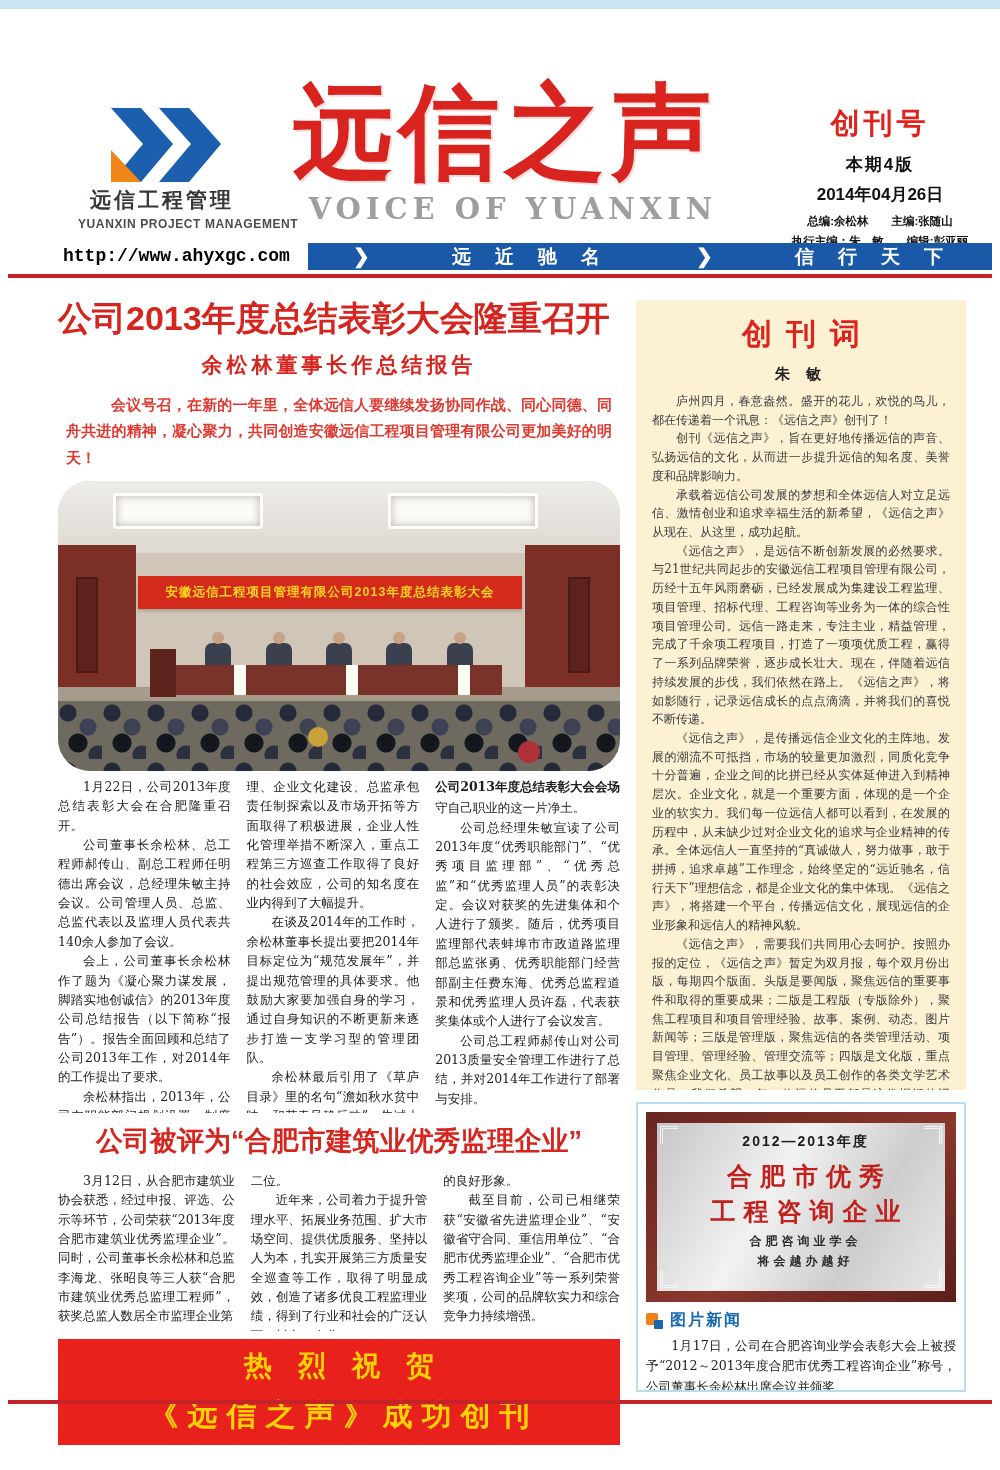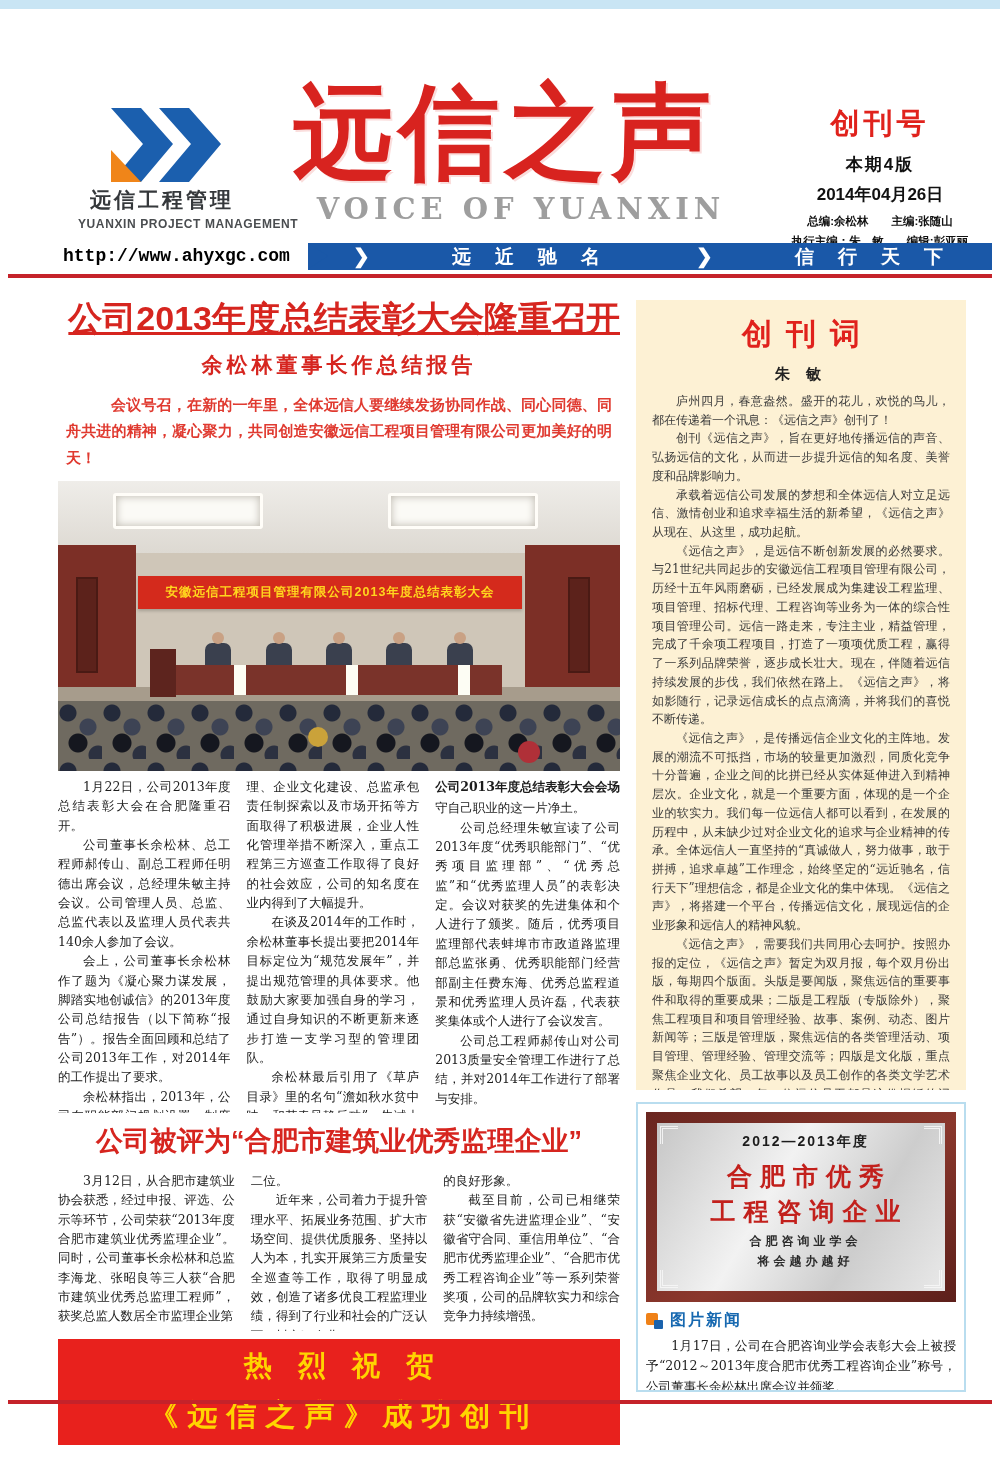--- a/index.html
+++ b/index.html
@@ -13,21 +13,21 @@
   
   .logo-block { position:absolute; left:78px; top:100px; width:168px; text-align:center; }
   .logo-mark { display:block; margin:0 auto; }
   .logo-name { font-size:21px; font-weight:bold; color:#35383b; letter-spacing:3px; margin-top:2px; white-space:nowrap; }
   .logo-en { font-size:12px; color:#4a4d50; letter-spacing:0.6px; margin-top:3px; white-space:nowrap; font-weight:bold; }
 
   .paper-title { position:absolute; left:238px; top:80px; width:534px; text-align:center;
     font-family:"DejaVu Serif", serif; font-weight:900; color:#d8231f;
     font-size:100px; line-height:1.05; letter-spacing:6px; white-space:nowrap;
     text-shadow:2px 2px 0 #e8564f33; transform:scaleY(1.04); }
-  .paper-title-en { position:absolute; left:254px; top:192px; width:534px; text-align:center;
+  .paper-title-en { position:absolute; left:246px; top:192px; width:534px; text-align:center;
     font-family:"DejaVu Serif", serif; font-weight:bold; color:#9e9e9e;
     font-size:29px; letter-spacing:5px; white-space:nowrap; }
 
   .issue-block { position:absolute; left:780px; top:104px; width:200px; text-align:center; }
   .issue-label { font-size:29px; font-weight:900; color:#e0221c; letter-spacing:4px; }
   .issue-pages { font-size:17px; font-weight:bold; color:#111; margin-top:9px; letter-spacing:2px; }
   .issue-date { font-size:17px; font-weight:bold; color:#111; margin-top:7px; }
   .issue-editors { font-size:11.5px; font-weight:bold; color:#111; margin-top:8px; white-space:nowrap; }
   .issue-editors2 { font-size:11.5px; font-weight:bold; color:#111; margin-top:5px; white-space:nowrap; }
 
@@ -43,26 +43,26 @@
     border-top:13.5px solid transparent; border-bottom:13.5px solid transparent; border-left:20px solid #1a58a8; }
   .nav-slogans { position:absolute; left:345px; right:25px; top:0; bottom:0;
     display:flex; align-items:center; justify-content:space-between; }
   .nav-chev { color:#ffffff; font-size:20px; font-weight:bold; line-height:27px; }
   .nav-slogan { color:#ffffff; font-size:19px; font-weight:bold; letter-spacing:24px; white-space:nowrap; text-indent:10px; }
   .red-rule-top { position:absolute; top:274px; left:8px; right:8px; height:4px; background:#c5222a; }
   .red-rule-bottom { position:absolute; top:1400px; left:8px; right:8px; height:4px; background:#c5222a; }
 
   
   .col-left { position:absolute; left:58px; top:296px; width:562px; }
-  .a1-headline { font-size:34px; font-weight:900; color:#d6251f; text-align:right; white-space:nowrap;text-decoration:underline; }
+  .a1-headline { font-size:34px; font-weight:900; color:#d6251f; text-align:left; white-space:nowrap; }
   .a1-subhead { font-size:21px; font-weight:bold; color:#d6251f; text-align:center; margin-top:9px; letter-spacing:4px; }
   .a1-lead { margin-top:13px; padding:0 8px; font-size:15px; line-height:1.75; color:#e03a30;
     font-weight:600; text-indent:3em; text-align:justify; }
 
-  .photo { position:relative; margin-top:10px; width:562px; height:290px; overflow:hidden; background:#cfc6b8; }
+  .photo { position:relative; margin-top:10px; width:562px; height:290px; overflow:hidden; background:#cfc6b8;border-radius:32px; }
   .ph-ceiling { position:absolute; top:0; left:0; right:0; height:72px;
     background:linear-gradient(#efede9,#ddd9d2); }
   .ph-light { position:absolute; top:12px; height:36px; background:#fbfaf6;
     border:3px solid #fffdf8; box-shadow:inset 0 0 8px #b9b4aa; border-radius:3px; }
   .ph-light.l1 { left:55px; width:150px; }
   .ph-light.l2 { left:330px; width:150px; }
   .ph-wall-left { position:absolute; left:0; top:64px; width:78px; height:166px; background:#7c2f26; }
   .ph-wall-right { position:absolute; right:0; top:64px; width:95px; height:166px; background:#7c2f26; }
   .ph-door { position:absolute; top:96px; width:22px; height:96px; background:#5c221b; border:2px solid #4a1a14; }
   .ph-banner { position:absolute; left:80px; right:98px; top:95px; height:33px; background:#d42a1c;

